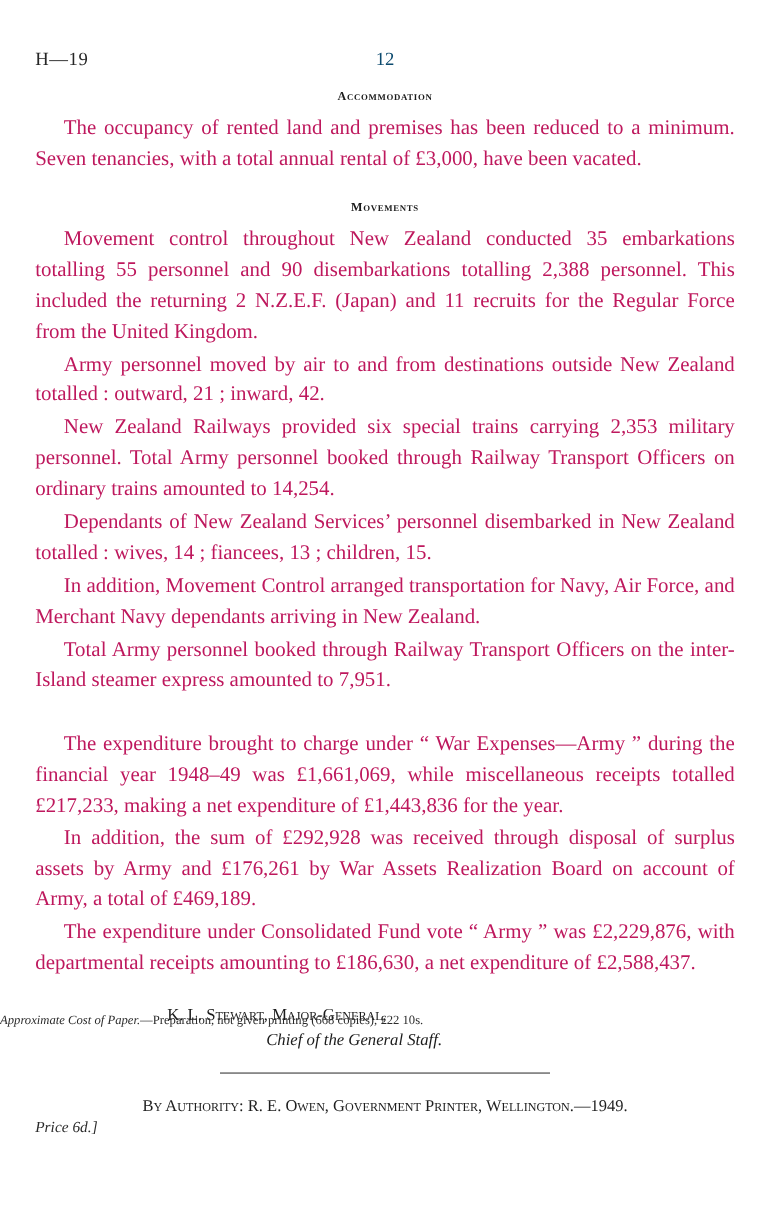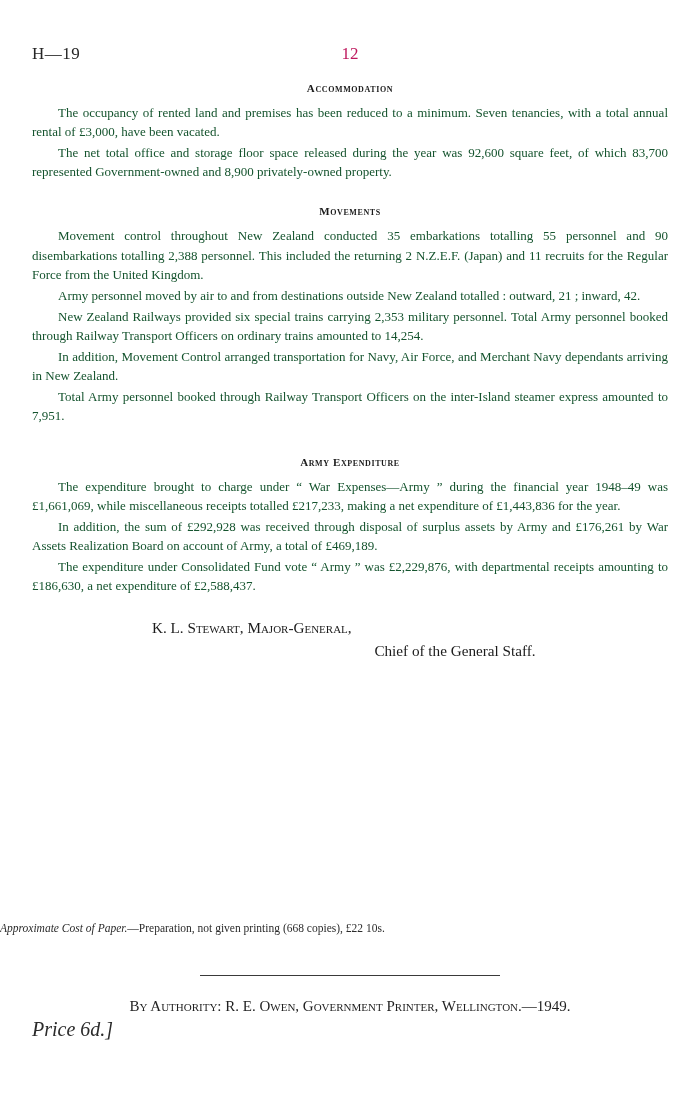--- a/index.html
+++ b/index.html
@@ -37,21 +37,21 @@
     letter-spacing: 0.5px;
     color: #262626;
   }
   .page-num {
     position: absolute;
     left: 0;
     top: 0;
     width: 700px;
     text-align: center;
     font-size: 17px;
-    color: #be185d;
+    color: #0c4a6e;
   }
   .content {
     position: absolute;
     left: 32px;
     top: 82px;
     width: 636px;
   }
   .section-title {
     text-align: center;
     font-size: 14.5px;
@@ -59,45 +59,45 @@
     margin: 0 0 9px 0;
     color: #1b1b1b;
   }
   .section-title.sc {
     font-variant: small-caps;
     font-size: 11px;
     letter-spacing: 0.6px;
   }
   p.para {
     margin: 0 0 2px 0;
-    font-size: 13px;
+    font-size: 19px;
     line-height: 1.47;
     text-align: justify;
     text-indent: 26px;
-    color: #14532d;
+    color: #be185d;
     -webkit-hyphens: none;
     hyphens: none;
   }
   p.para.last {
     margin-bottom: 0;
   }
   .gap-md { height: 22px; }
   .gap-lg { height: 30px; }
 
   .signature {
     margin-top: 22px;
     font-size: 15.2px;
     line-height: 1.5;
   }
   .sig-line1 {
     padding-left: 120px;
   }
   .sig-line2 {
-    text-align: center;
     padding-left: 210px;
+    font-style: italic;
   }
   .sc-name {
     font-variant: small-caps;
   }
   .footnote {
     position: absolute;
     left: 0;
     top: 922px;
     width: 700px;
     text-align: left;
@@ -122,58 +122,57 @@
     width: 700px;
     text-align: center;
     font-size: 15px;
     color: #1f1f1f;
   }
   .authority .sc-name { font-variant: small-caps; }
   .price {
     position: absolute;
     left: 32px;
     top: 1018px;
-    font-size: 20px;
+    font-size: 14px;
     font-style: italic;
     color: #2b2b2b;
   }
 </style>
 </head>
 <body>
 
 <div class="page">
 
   <div class="header">
     <div class="doc-id">H—19</div>
     <div class="page-num">12</div>
   </div>
 
   <div class="content">
 
     <div>
       <h2 class="section-title sc">Accommodation</h2>
       <p class="para">The occupancy of rented land and premises has been reduced to a minimum. Seven tenancies, with a total annual rental of £3,000, have been vacated.</p>
-      <p class="para">The net total office and storage floor space released during the year was 92,600 square feet, of which 83,700 represented Government-owned and 8,900 privately-owned property.</p>
     </div>
 
     <div class="gap-md"></div>
 
     <div>
       <h2 class="section-title sc">Movements</h2>
       <p class="para">Movement control throughout New Zealand conducted 35 embarkations totalling 55 personnel and 90 disembarkations totalling 2,388 personnel. This included the returning 2 N.Z.E.F. (Japan) and 11 recruits for the Regular Force from the United Kingdom.</p>
       <p class="para">Army personnel moved by air to and from destinations outside New Zealand totalled : outward, 21 ; inward, 42.</p>
       <p class="para">New Zealand Railways provided six special trains carrying 2,353 military personnel. Total Army personnel booked through Railway Transport Officers on ordinary trains amounted to 14,254.</p>
+      <p class="para">Dependants of New Zealand Services’ personnel disembarked in New Zealand totalled : wives, 14 ; fiancees, 13 ; children, 15.</p>
       <p class="para">In addition, Movement Control arranged transportation for Navy, Air Force, and Merchant Navy dependants arriving in New Zealand.</p>
       <p class="para last">Total Army personnel booked through Railway Transport Officers on the inter-Island steamer express amounted to 7,951.</p>
     </div>
 
     <div class="gap-lg"></div>
 
     <div>
-      <h2 class="section-title sc">Army Expenditure</h2>
       <p class="para">The expenditure brought to charge under “ War Expenses—Army ” during the financial year 1948–49 was £1,661,069, while miscellaneous receipts totalled £217,233, making a net expenditure of £1,443,836 for the year.</p>
       <p class="para">In addition, the sum of £292,928 was received through disposal of surplus assets by Army and £176,261 by War Assets Realization Board on account of Army, a total of £469,189.</p>
       <p class="para last">The expenditure under Consolidated Fund vote “ Army ” was £2,229,876, with departmental receipts amounting to £186,630, a net expenditure of £2,588,437.</p>
     </div>
 
     <div class="signature">
       <div class="sig-line1 sc-name">K. L. Stewart, Major-General,</div>
       <div class="sig-line2">Chief of the General Staff.</div>
     </div>
 

